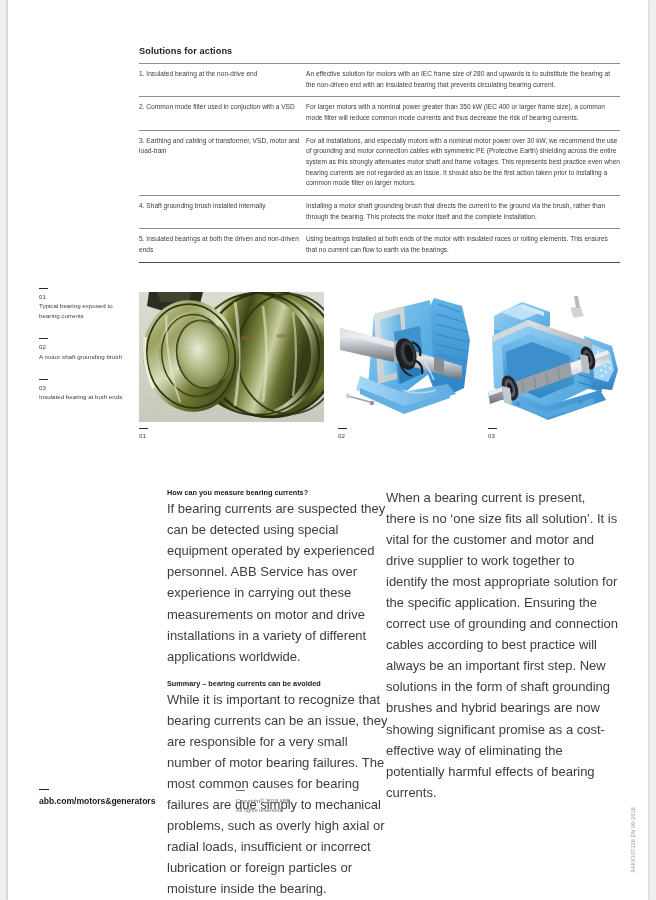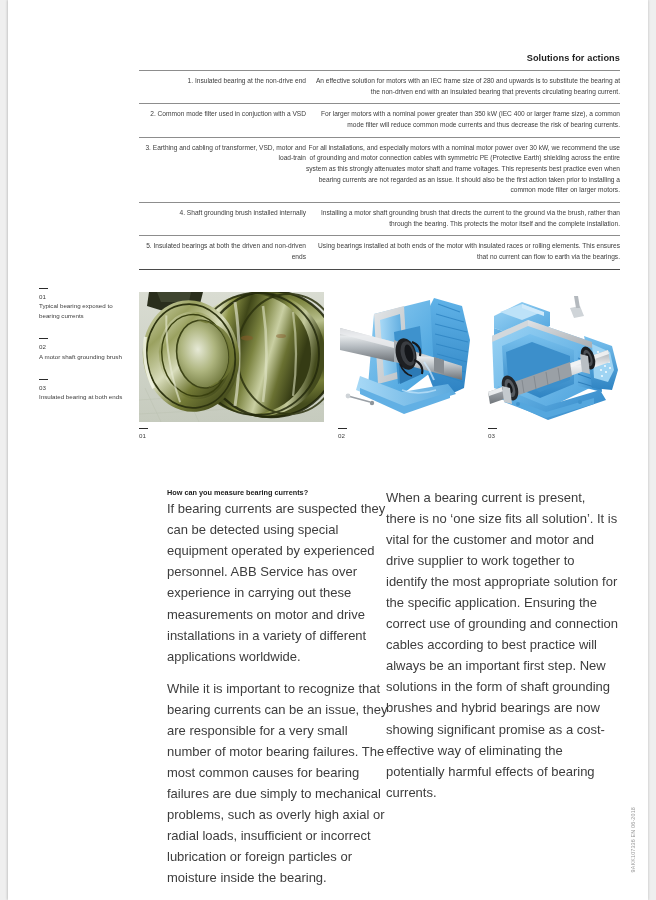--- a/index.html
+++ b/index.html
@@ -28,23 +28,22 @@
     width: 640px;
     height: 900px;
     background: #ffffff;
     box-shadow: -1px 0 2px rgba(0,0,0,0.16), 1px 0 2px rgba(0,0,0,0.10);
   }
 
   
   .table-block {
     position: absolute;
     left: 131px;
-    top: 53px;
+    top: 46px;
     width: 481px;
-    text-align: right;
   }
   .table-title {
     font-size: 9.2px;
     font-weight: bold;
     color: #1f1f1f;
     letter-spacing: 0.01em;
     margin-bottom: 7px;
   }
   table.solutions {
     width: 100%;
@@ -512,24 +511,36 @@
         <div class="cap-num">03</div>
       </div>
     </div>
   </div>
 
   <div class="body-cols">
     <div class="col-left">
       <div class="body-h">How can you measure bearing currents?</div>
       <p class="body-p">If bearing currents are suspected they can be detected using special equipment operated by experienced personnel. ABB Service has over experience in carrying out these measurements on motor and drive installations in a variety of different applications worldwide.</p>
       <div class="body-gap"></div>
+      <div class="body-h">Summary – bearing currents can be avoided</div>
       <p class="body-p">While it is important to recognize that bearing currents can be an issue, they are responsible for a very small number of motor bearing failures. The most common causes for bearing failures are due simply to mechanical problems, such as overly high axial or radial loads, insufficient or incorrect lubrication or foreign particles or moisture inside the bearing.</p>
     </div>
     <div class="col-right">
       <p class="body-p">When a bearing current is present, there is no ‘one size fits all solution’. It is vital for the customer and motor and drive supplier to work together to identify the most appropriate solution for the specific application. Ensuring the correct use of grounding and connection cables according to best practice will always be an important first step. New solutions in the form of shaft grounding brushes and hybrid bearings are now showing significant promise as a cost-effective way of eliminating the potentially harmful effects of bearing currents.</p>
     </div>
   </div>
 
+  <div class="footer">
+    <div class="foot-left">
+      <div class="cap-rule"></div>
+      <div class="foot-url">abb.com/motors&amp;generators</div>
+    </div>
+    <div class="foot-mid">
+      <div class="cap-rule"></div>
+      <div class="foot-copy">Copyright© 2018 ABB</div>
+      <div class="foot-copy">All rights reserved</div>
+    </div>
+  </div>
 
   <div class="vert-code">9AKK107336 EN 06-2018</div>
 
 </div>
 </div>
 
 </body></html>

